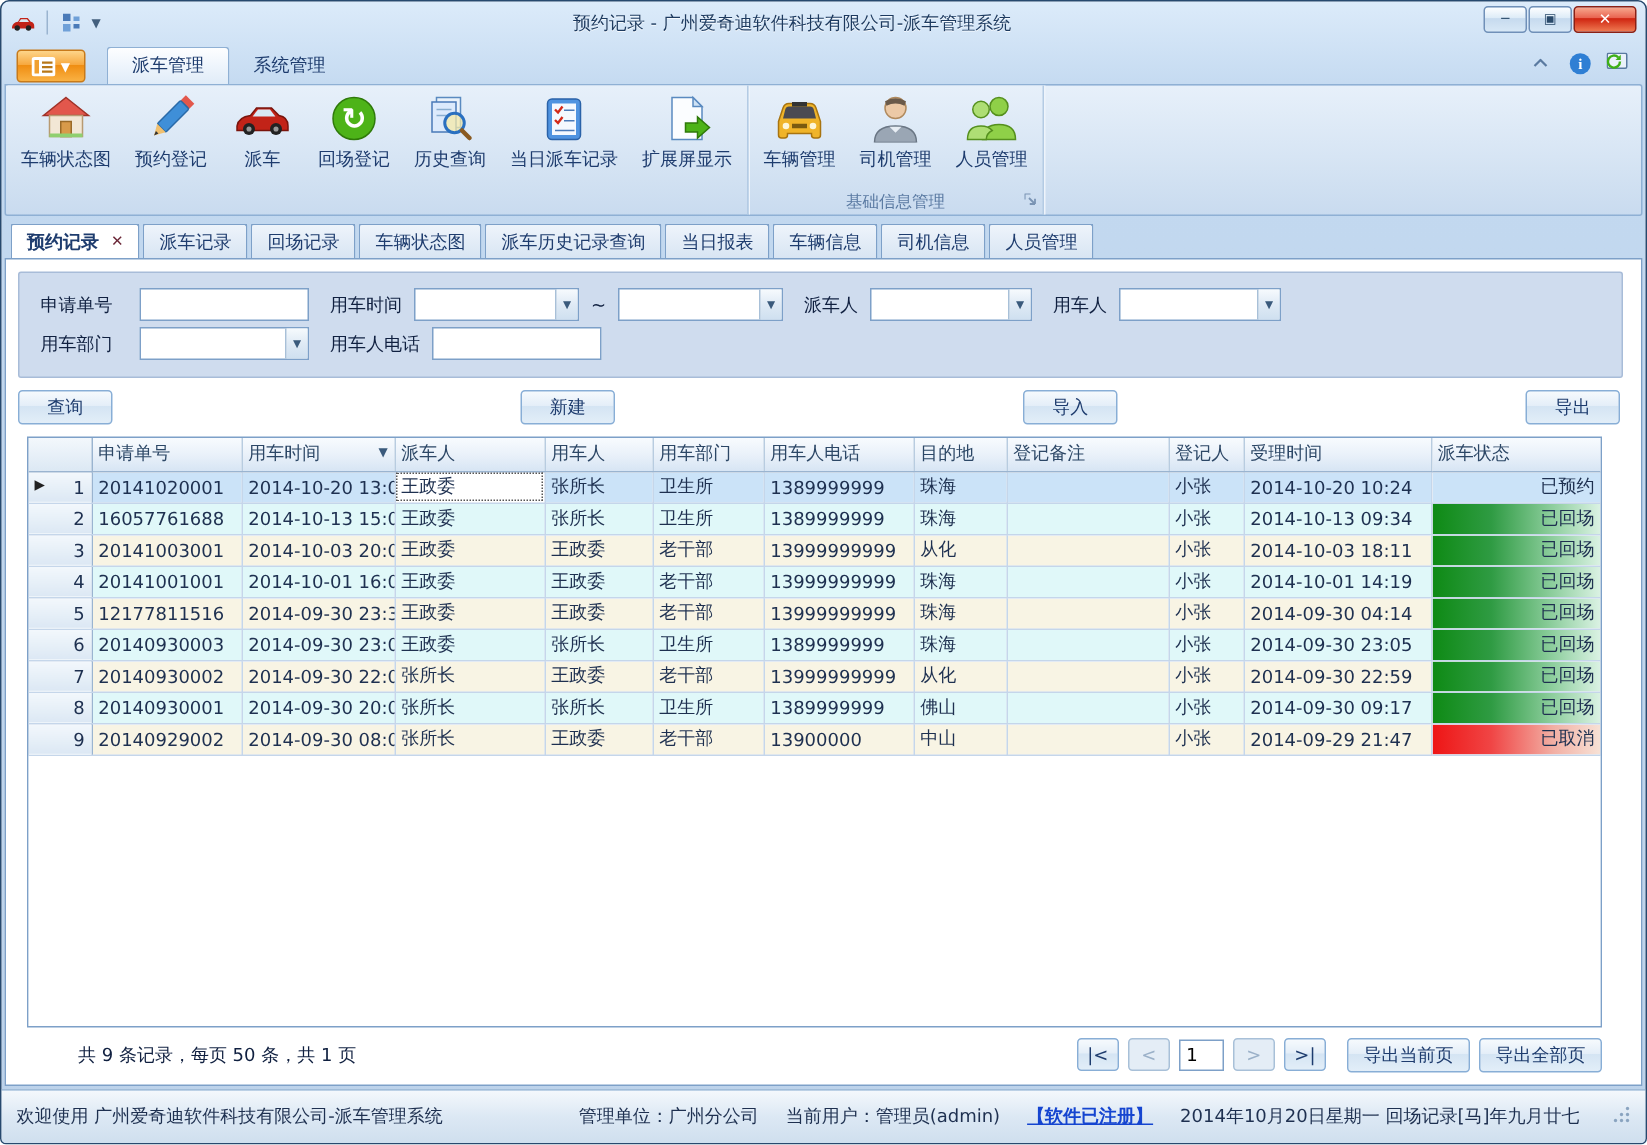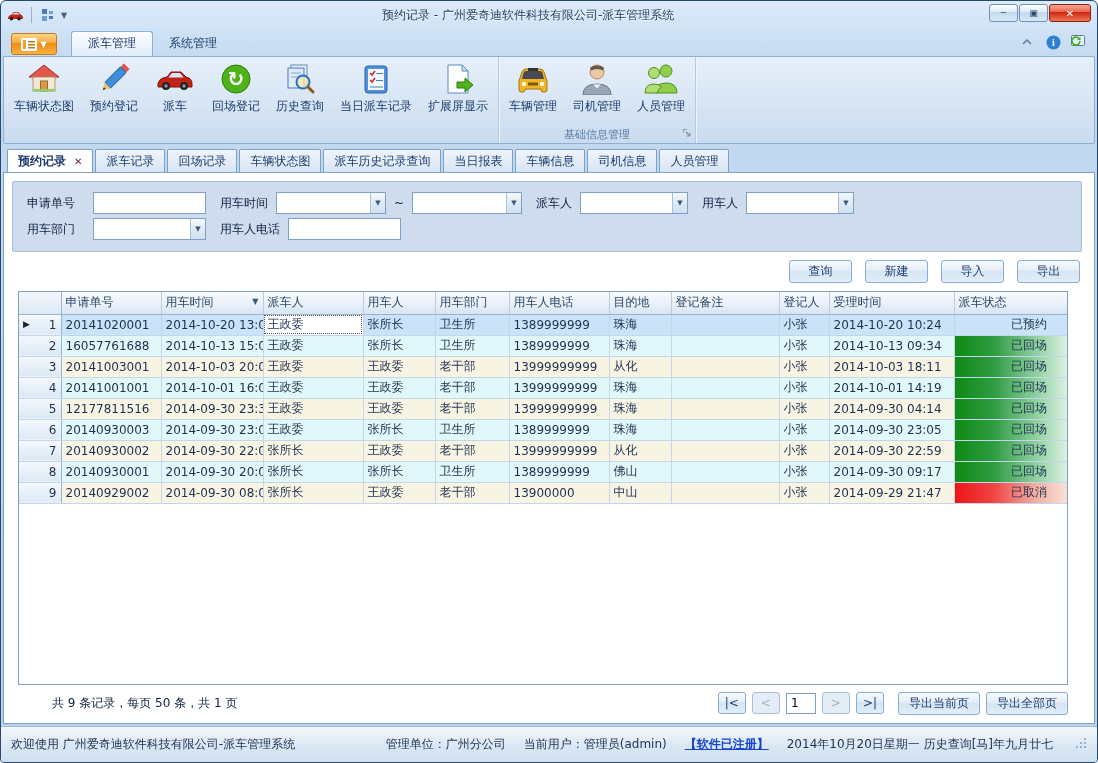--- a/index.html
+++ b/index.html
@@ -45,38 +45,38 @@
   
   .page { flex:1; margin:0 2px; background:#fff; border:1px solid #7da0c8; border-top-color:#7da0c8; padding:8px 12px 4px 8px; display:flex; flex-direction:column; overflow:hidden; }
   .filter-panel { border:1px solid #a8bcd8; border-radius:2px; background:#cfdcee; padding:7px 10px 8px 14px; }
   .f-row { display:flex; align-items:center; height:24px; margin:2px 0; }
   .f-label { color:#102040; margin-right:8px; }
   .f-input { height:22px; border:1px solid #7da0c8; background:#fff; padding:0 3px; font:inherit; }
   .combo { height:22px; border:1px solid #7da0c8; background:#fff; display:flex; }
   .combo .c-val { flex:1; }
   .combo-btn { width:15px; display:flex; align-items:center; justify-content:center; border-left:1px solid #a8c0d8;
                background:linear-gradient(#f6fafd,#dfeaf5 50%,#cfe0f0); font-size:7px; color:#3a5a7c; }
-  .actions { display:flex; justify-content:flex-end; gap:13px; margin:8px 2px 6px 0; }
+  .actions { display:flex; justify-content:space-between; gap:24px; margin:8px 2px 6px 0; }
   .btn { height:23px; min-width:63px; display:inline-flex; align-items:center; justify-content:center; padding:0 10px; color:#1e3c6e;
          background:linear-gradient(#f6fafd,#e4eef8 45%,#d4e4f3 46%,#e2eef8); border:1px solid #88aed6; border-radius:3px; cursor:default; }
   
   .grid-wrap { flex:1; margin:2px 14px 0 6px; border:1px solid #7da0c8; background:#fff; overflow:hidden; display:flex; flex-direction:column; }
   table.grid { border-collapse:collapse; table-layout:fixed; width:100%; }
   .grid th { height:22px; font-weight:normal; text-align:left; padding:0 4px; color:#2c4766; white-space:nowrap; overflow:hidden;
              background:linear-gradient(#f8fbfe,#e8f0f9 55%,#d7e5f4); border-right:1px solid #b8cce0; border-bottom:1px solid #9ab4d0; }
   .grid th.rowhdr, .grid td.rowhdr { background:linear-gradient(#f3f8fc,#dce8f4); border-right:1px solid #9ab4d0; }
   .grid td { height:21px; padding:0 4px; border-right:1px solid #c5d6ea; border-bottom:1px solid #c5d6ea; white-space:nowrap; overflow:hidden; }
   .grid td.rowhdr { text-align:right; color:#1e3050; position:relative; }
   .cur-arrow { position:absolute; left:4px; top:4px; font-size:9px; color:#222; }
   tr.row-sel td { background:#cbe3f8; }
   tr.row-cyan td { background:#e0f8f9; }
   tr.row-cream td { background:#f8f4e4; }
   tr td.cell-focus { background:#fff !important; outline:1px dotted #555; outline-offset:-2px; }
   td.st-cell { text-align:right; padding:0; border-right:none; }
-  .st-bar { height:100%; display:flex; align-items:center; justify-content:flex-end; padding-right:20px; }
+  .st-bar { height:100%; display:flex; align-items:center; justify-content:flex-end; padding-right:4px; }
   .st-green { background:linear-gradient(to right,#0e8a14 0%,#2f9b43 35%,#8fcf9f 72%,#dbf2e4 100%); }
   .st-red { background:linear-gradient(to right,#ee1515 0%,#f04545 35%,#f2afa4 72%,#f7e2d6 100%); }
   .sort-glyph { float:right; font-size:8px; color:#3a5a7c; margin-top:3px; }
   .grid-empty { flex:1; background:#fff; }
   
   .page-footer { height:34px; display:flex; align-items:center; padding:4px 14px 2px 40px; }
   .summary { color:#102040; }
   .pager { margin-left:auto; display:flex; align-items:center; gap:6px; }
   .pbtn { min-width:28px; height:22px; padding:0 6px; }
   .pbtn.disabled { color:#9ab0c8; background:#e4edf6; border-color:#a8c0d8; }
@@ -547,21 +547,21 @@
         <div class="btn">导出全部页</div>
       </div>
     </div>
   </div>
 
   <div class="statusbar">
     <span class="sb-welcome">欢迎使用 广州爱奇迪软件科技有限公司-派车管理系统</span>
     <span>管理单位：广州分公司</span>
     <span>当前用户：管理员(admin)</span>
     <span class="sb-link">【软件已注册】</span>
-    <span>2014年10月20日星期一 历史查询[马]年九月廿七</span>
+    <span>2014年10月20日星期一 回场记录[马]年九月廿七</span>
     <span class="grip"><svg width="12" height="12" viewBox="0 0 12 12">
           <g fill="#8aa4c0">
             <circle cx="10" cy="2" r="1.1"></circle>
             <circle cx="10" cy="6" r="1.1"></circle>
             <circle cx="6" cy="6" r="1.1"></circle>
             <circle cx="10" cy="10" r="1.1"></circle>
             <circle cx="6" cy="10" r="1.1"></circle>
             <circle cx="2" cy="10" r="1.1"></circle>
           </g>
         </svg></span>

